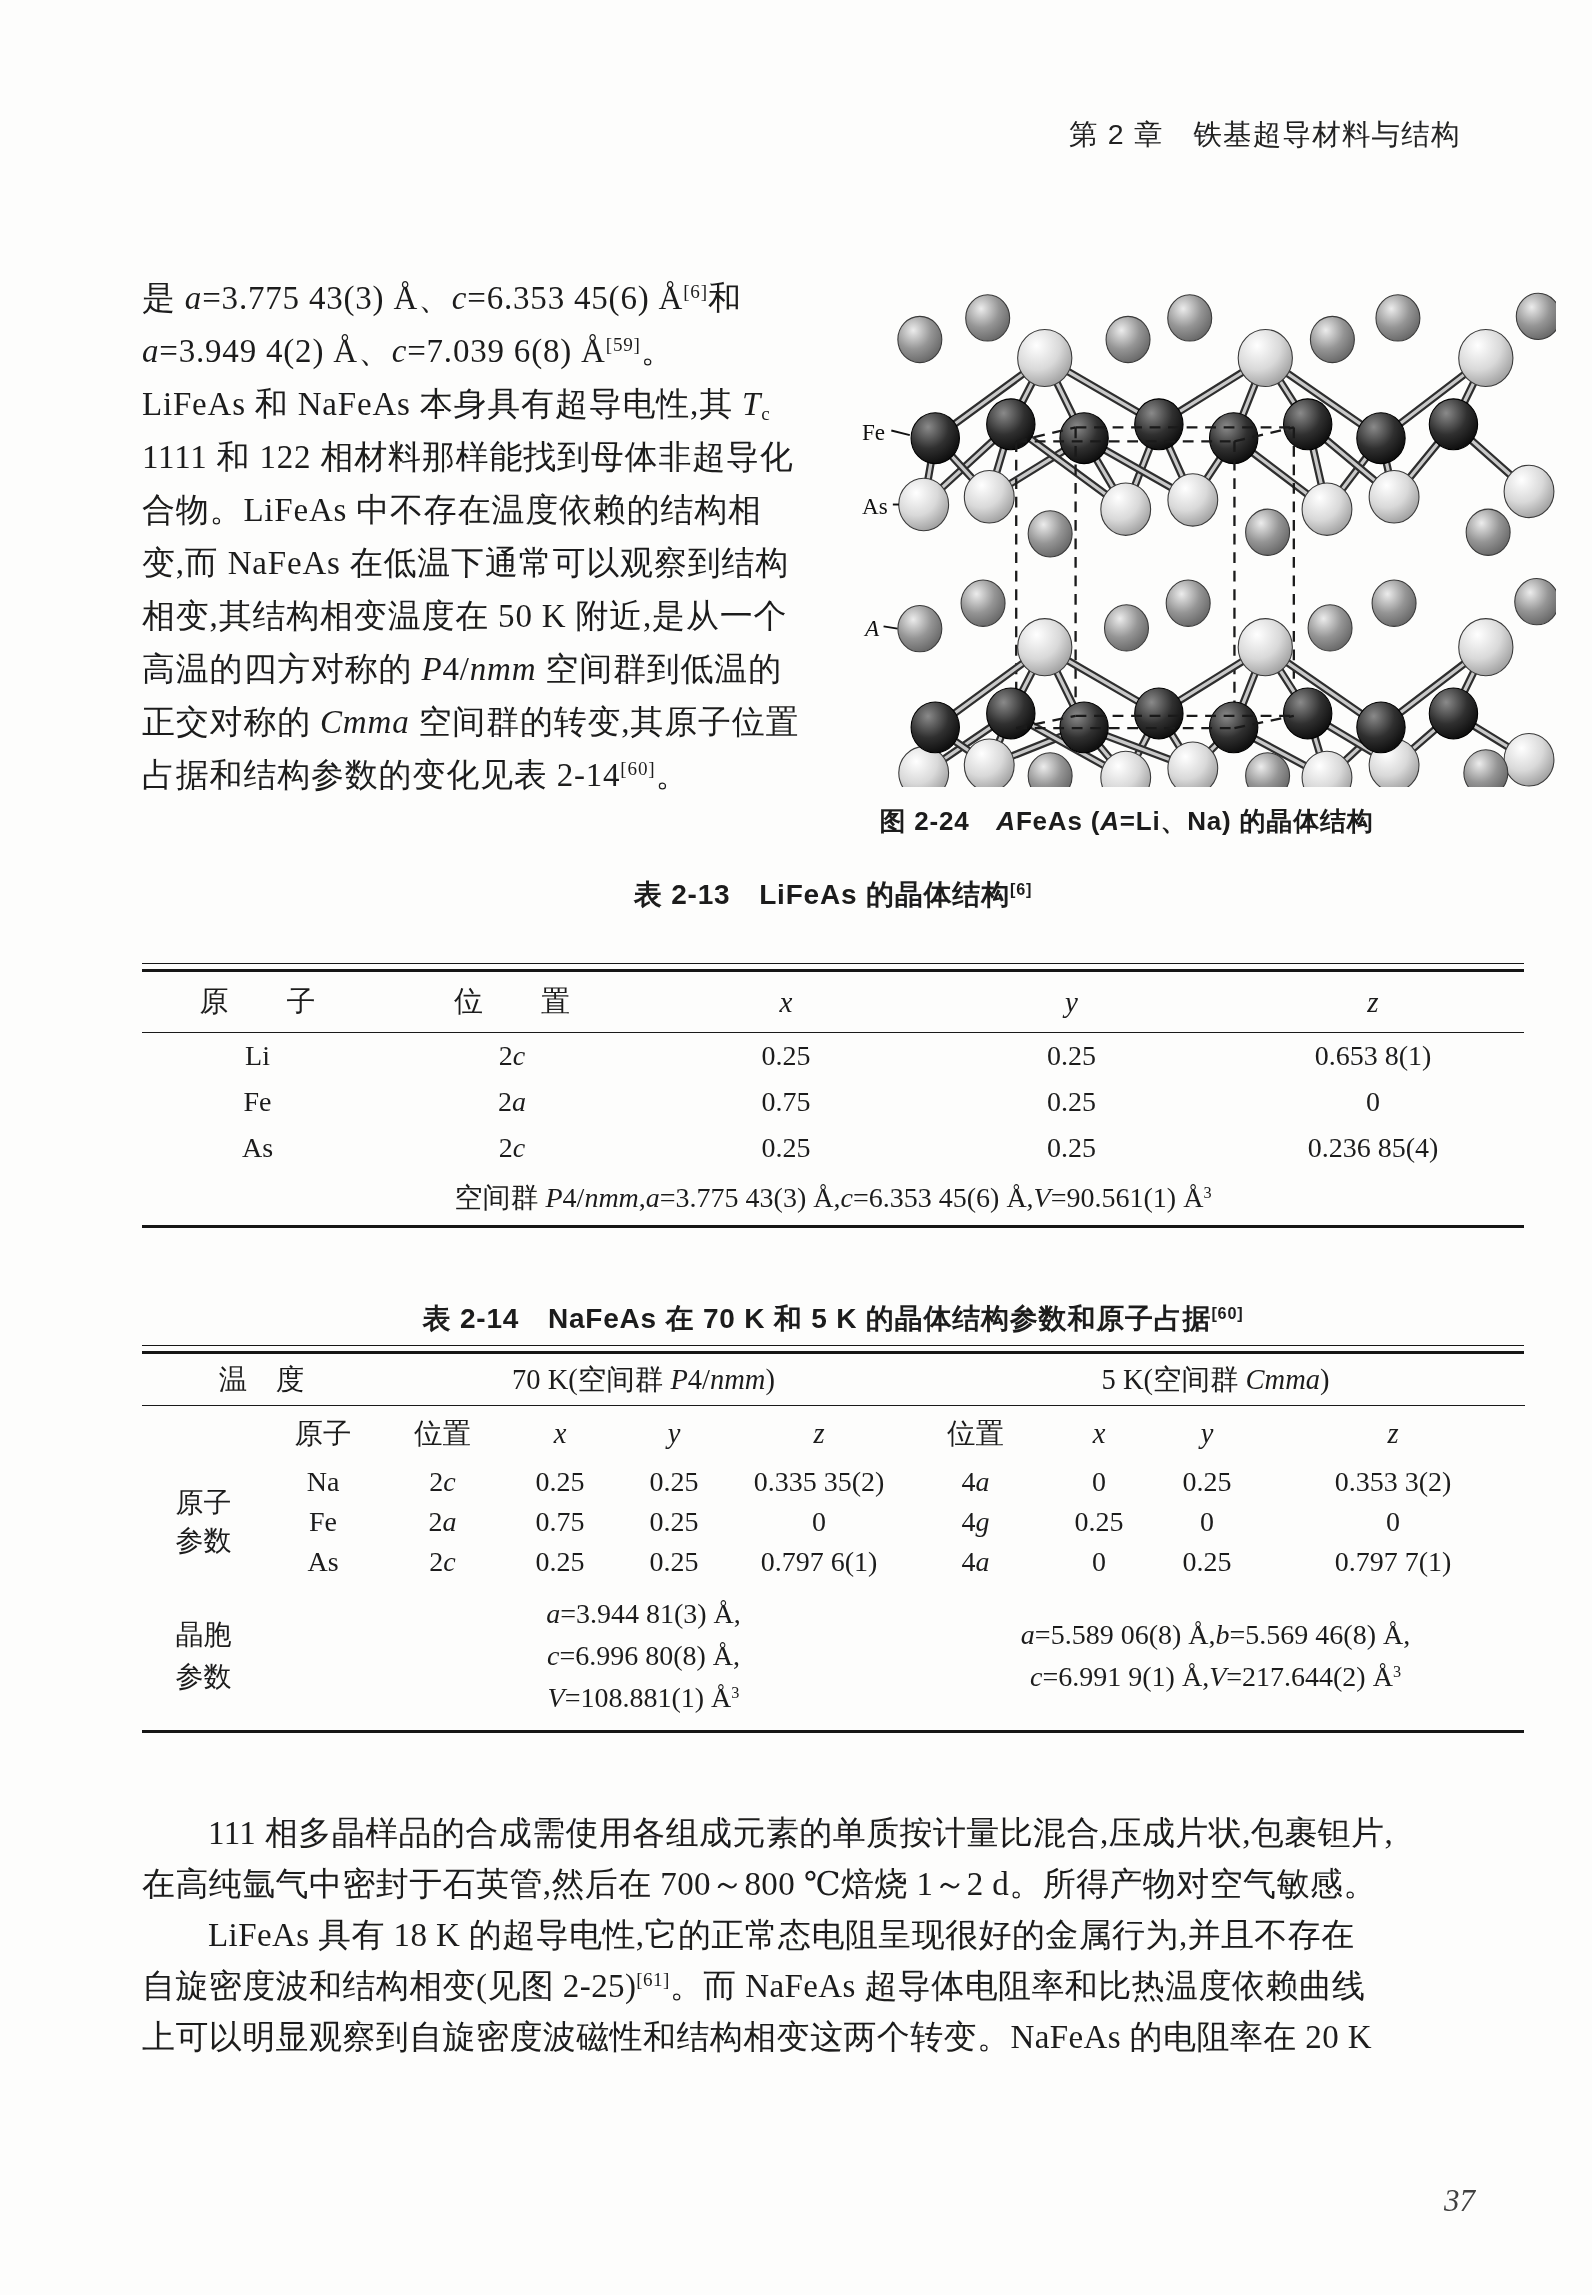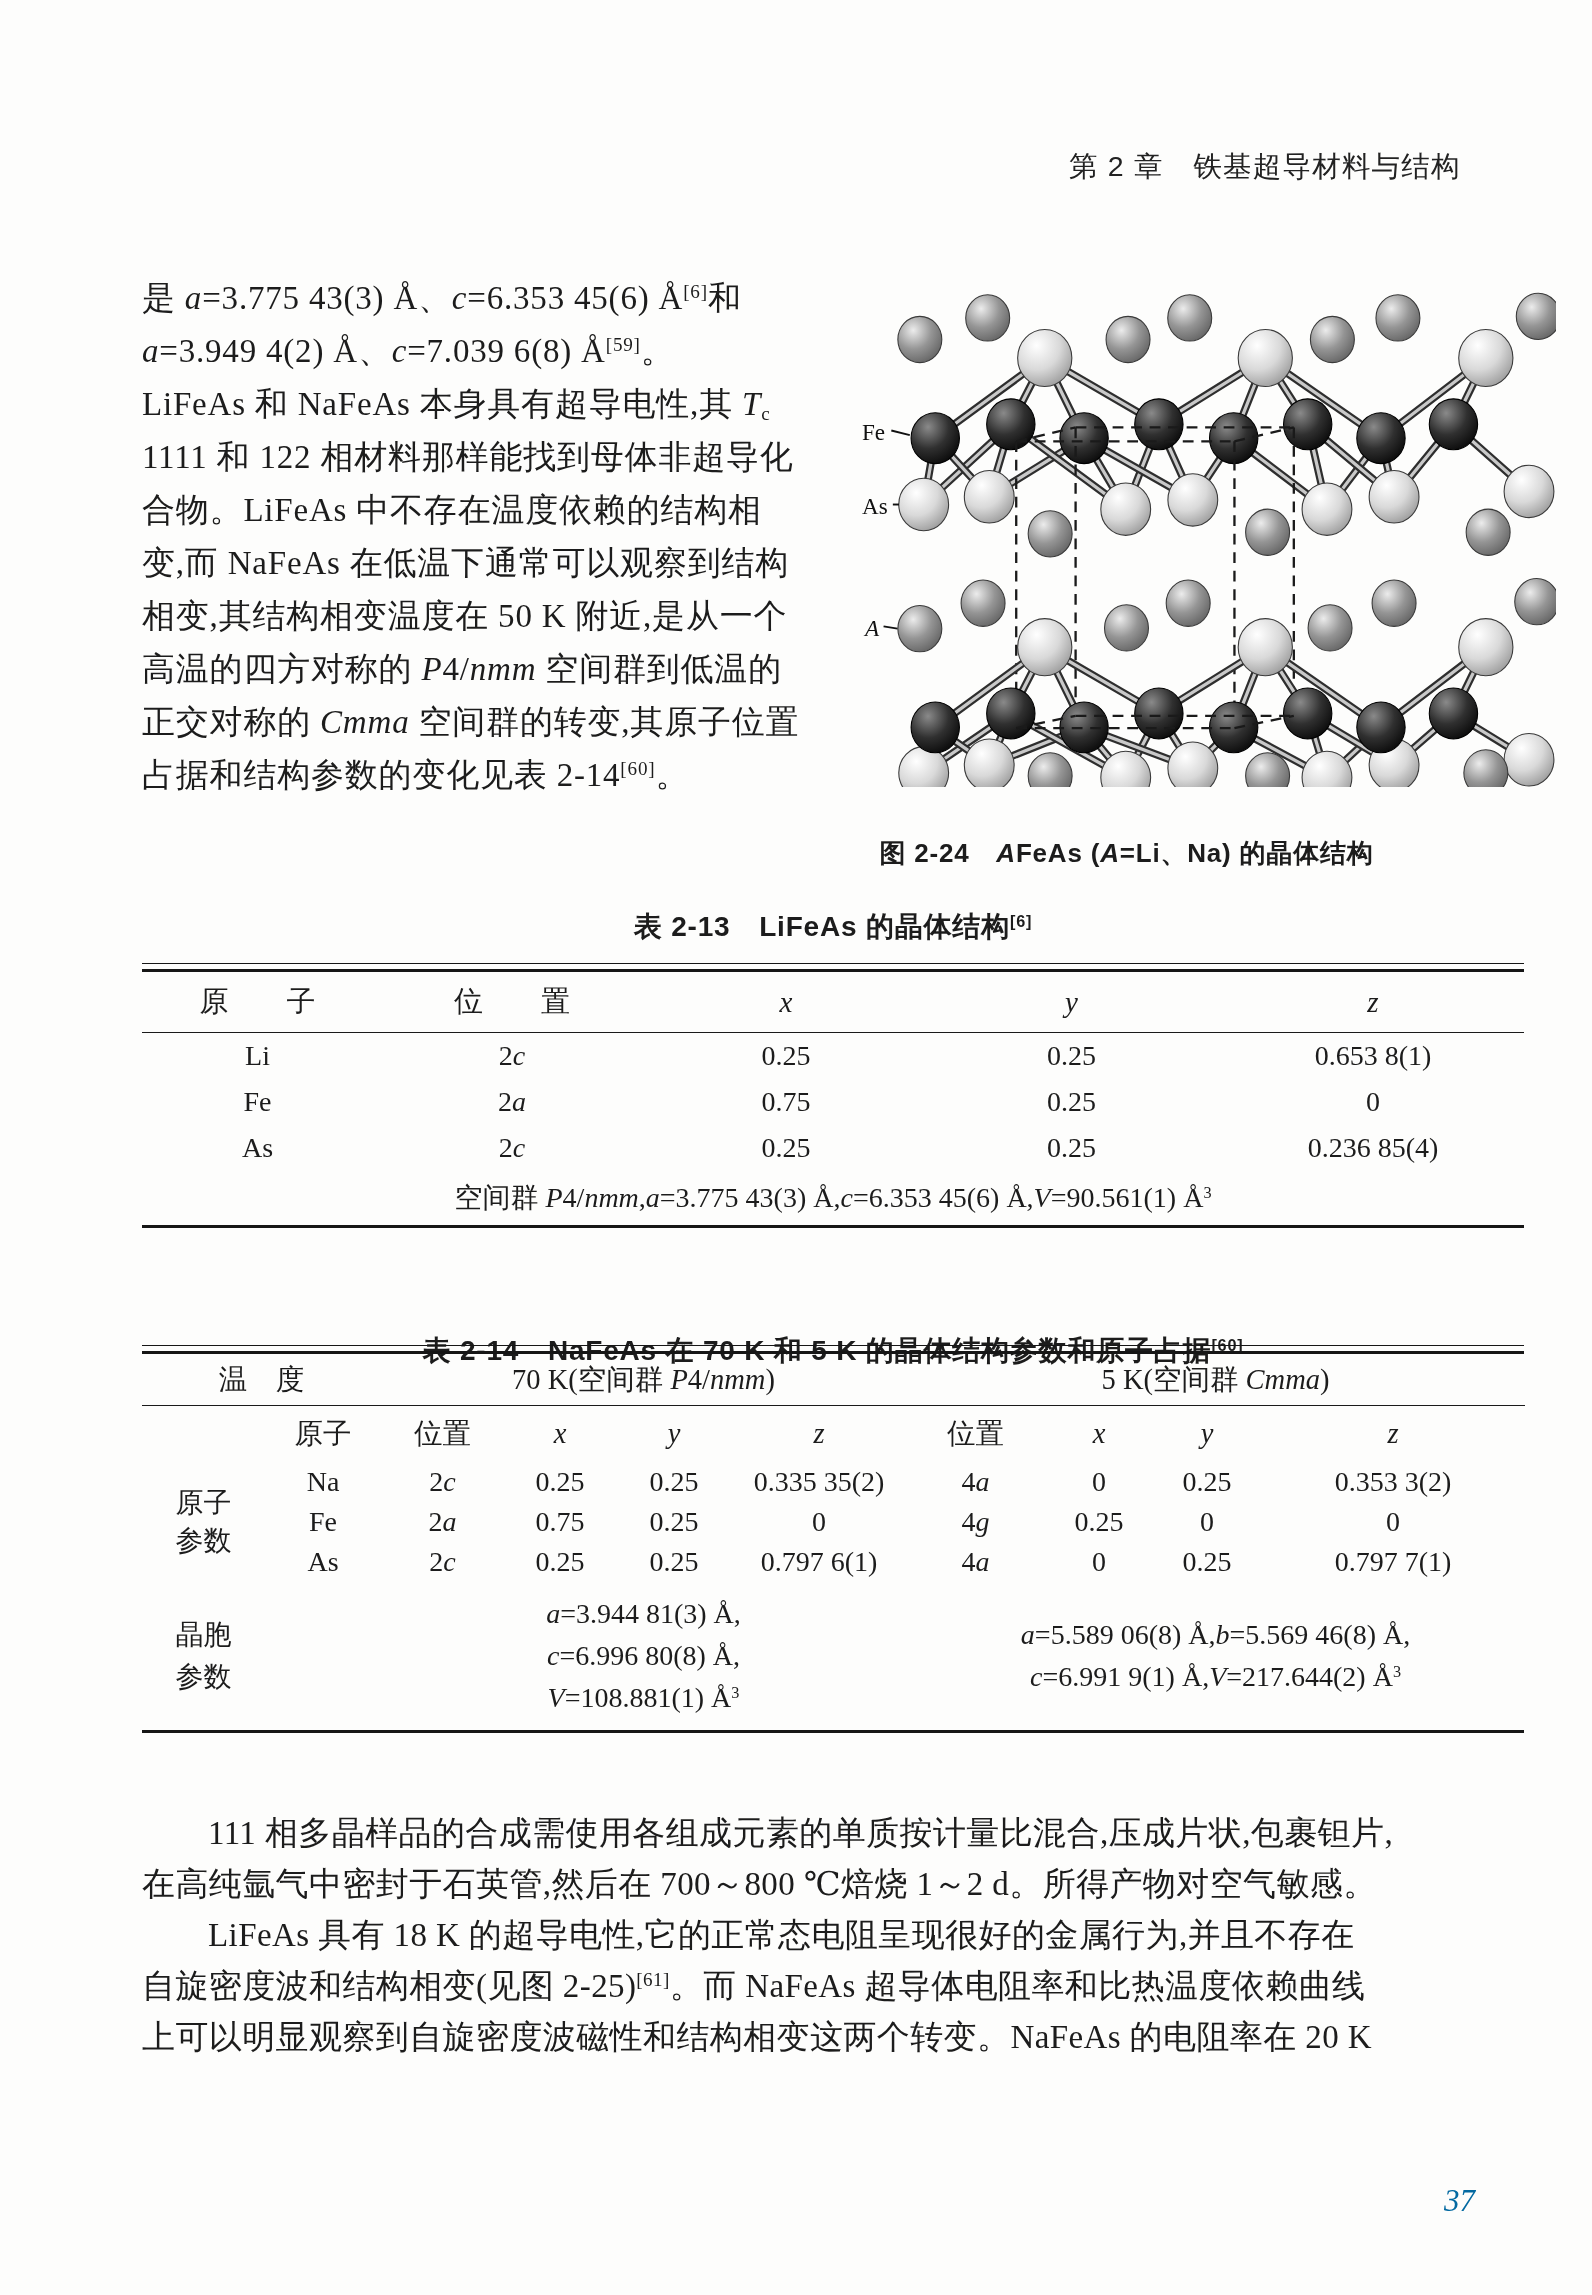--- a/index.html
+++ b/index.html
@@ -1,18 +1,18 @@
 <!DOCTYPE html>
 <html style="font-size:12.3px"><head>
 <meta charset="utf-8">
 <style>
   html,body{margin:0;padding:0;background:#888;}
   .page{position:relative;width:1592px;height:2295px;background:#fdfdfc;overflow:hidden;
         color:#1c1c1c;font-family:"Liberation Serif","DejaVu Serif",serif;}
-  .sans{font-family:"Liberation Sans","DejaVu Sans",sans-serif;margin-top:32px;}
+  .sans{font-family:"Liberation Sans","DejaVu Sans",sans-serif;}
   i{font-style:italic;}
   sup{font-size:58%;vertical-align:baseline;position:relative;top:-0.55em;line-height:0;}
   sub{font-size:58%;vertical-align:baseline;position:relative;top:0.28em;line-height:0;}
 
   .hdr{position:absolute;left:1069px;top:116px;font-size:28.5px;letter-spacing:1.2px;color:#222;}
 
   .intro{position:absolute;left:142px;top:272px;width:740px;}
   .intro .ln{font-size:33px;line-height:53px;letter-spacing:0.8px;white-space:nowrap;}
 
   .fig{position:absolute;left:862px;top:148px;width:694px;height:639px;}
@@ -36,21 +36,21 @@
   #t13 tr.ft td{height:54px;}
   #t14 tr.r1 td{height:51px;font-size:28.5px;border-bottom:1.5px solid #1a1a1a;}
   #t14 tr.r2 td{height:56px;font-size:28.5px;}
   #t14 tr.bd td{height:40px;}
   #t14 tr.cp td{height:148px;line-height:42px;}
 
   .paras{position:absolute;left:142px;top:1808px;width:1396px;}
   .paras .ln{font-size:33px;line-height:51px;letter-spacing:0.4px;white-space:nowrap;}
   .paras .ind{text-indent:66px;}
 
-  .pageno{position:absolute;left:1444px;top:2183px;font-size:31px;font-style:italic;color:#0369a1;}
+  .pageno{position:absolute;left:1444px;top:2183px;font-size:31px;font-style:italic;color:#404040;}
 </style>
 </head>
 <body>
 
 <div class="page">
 
   <div class="hdr sans">第 2 章　铁基超导材料与结构</div>
 
   <div class="intro">
     <div class="ln">是 <i>a</i>=3.775 43(3) Å、<i>c</i>=6.353 45(6) Å<sup>[6]</sup>和</div>

